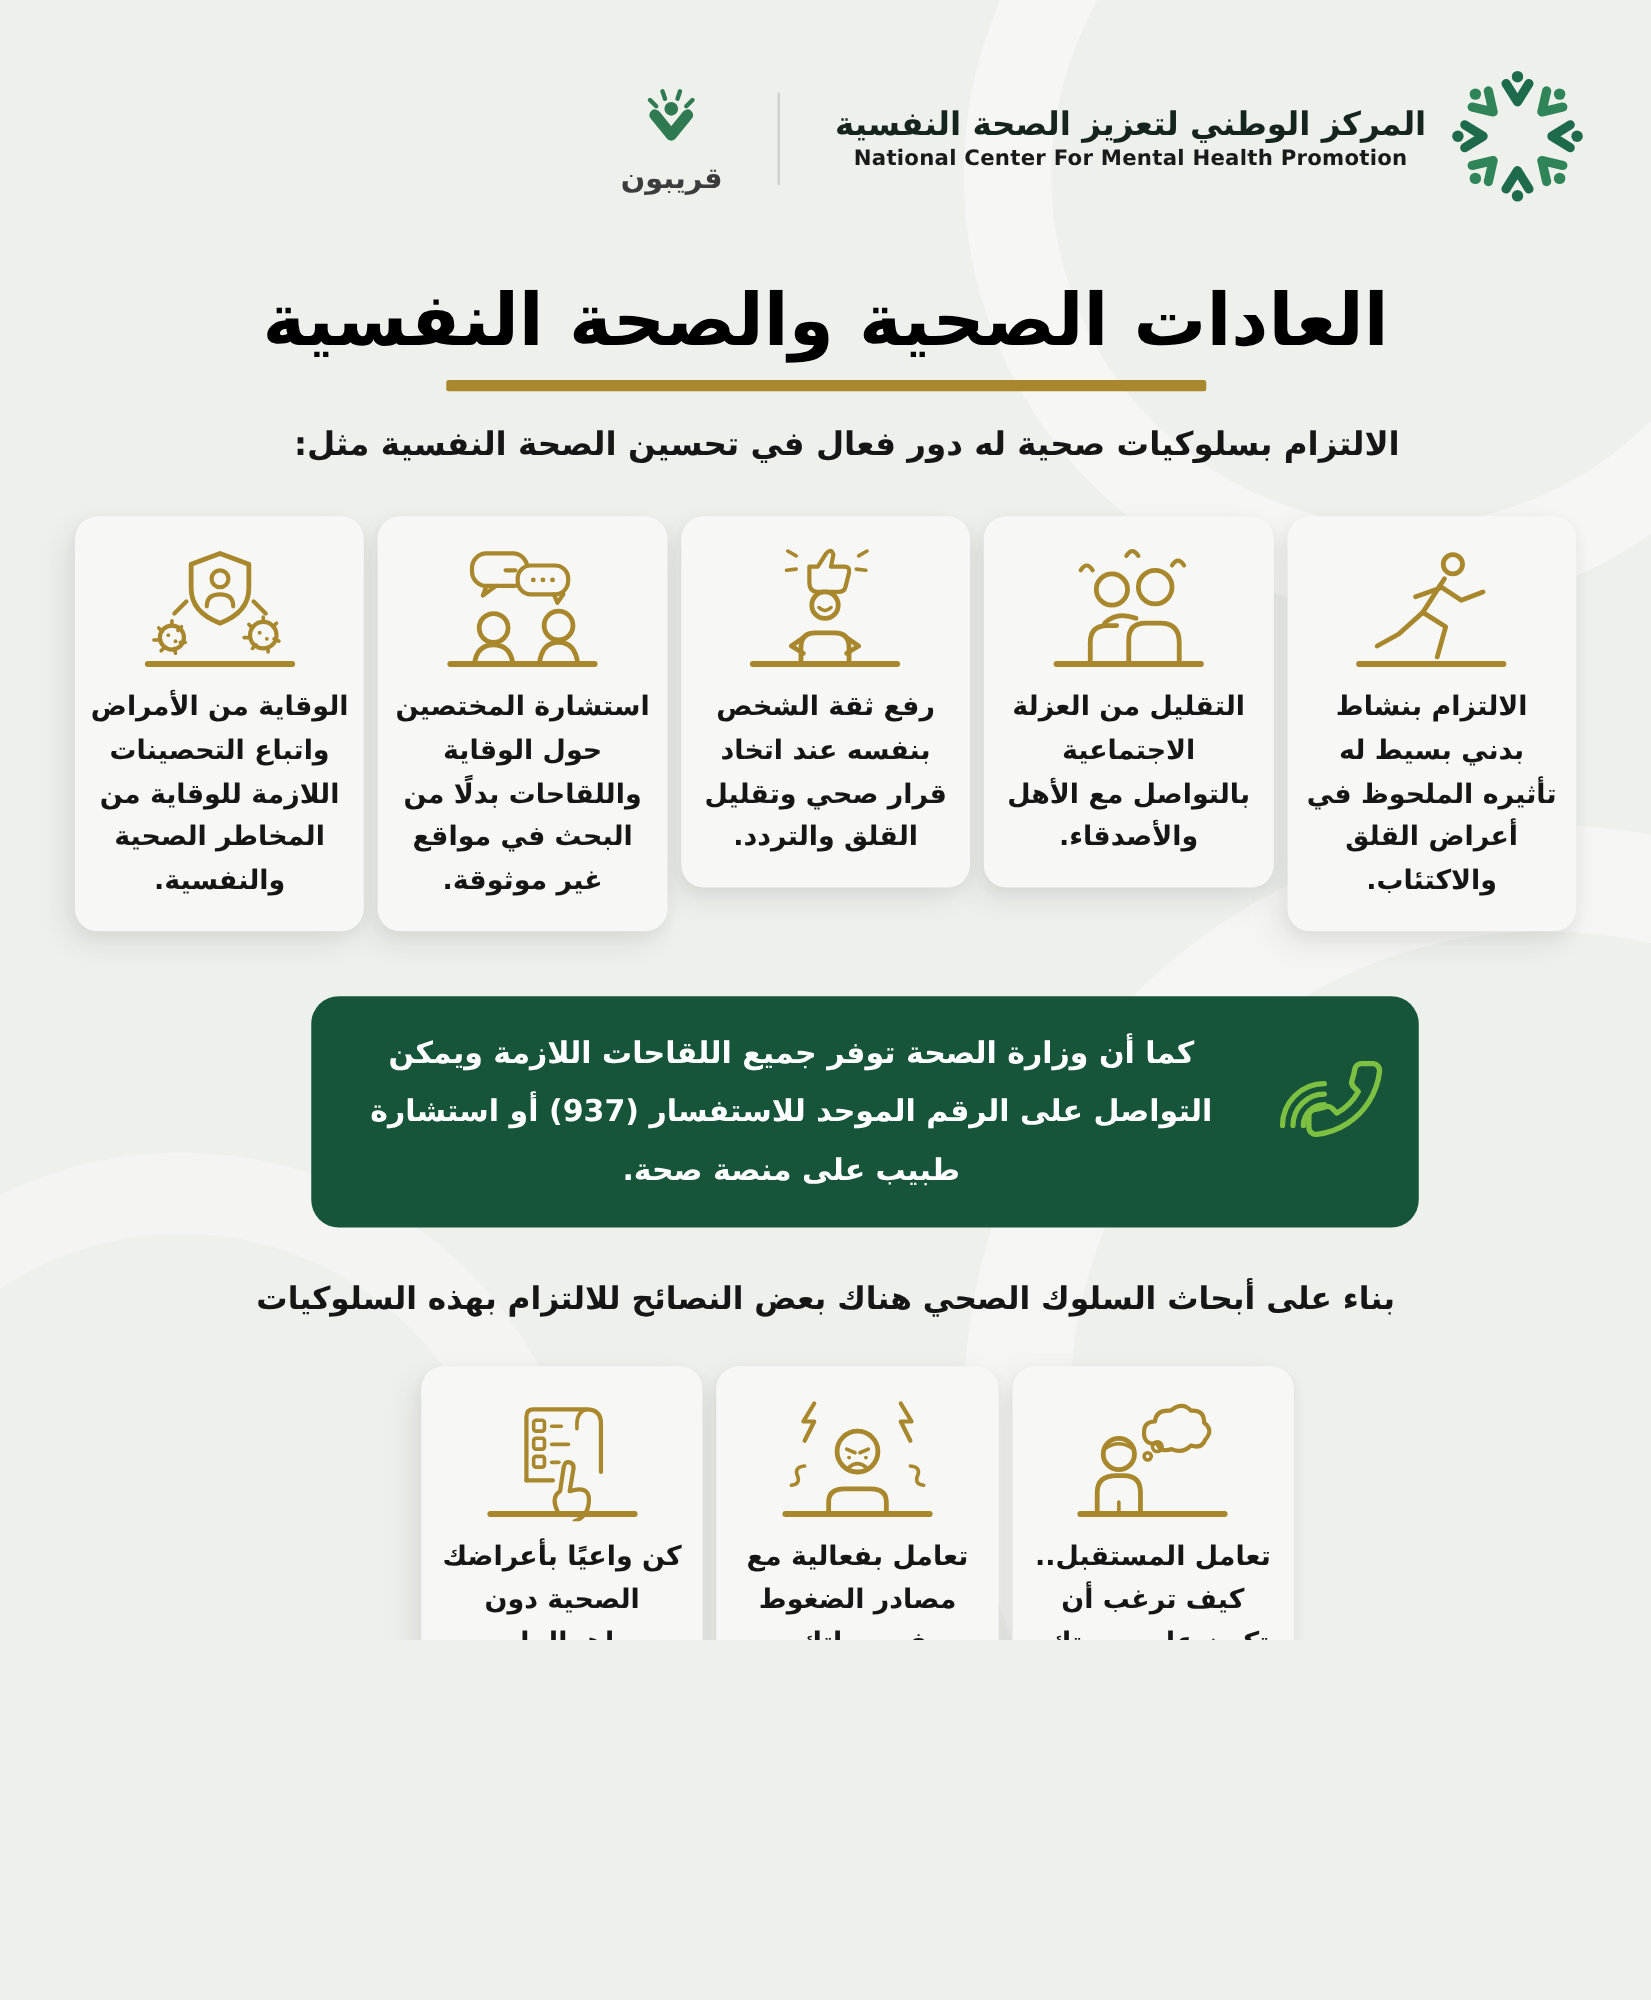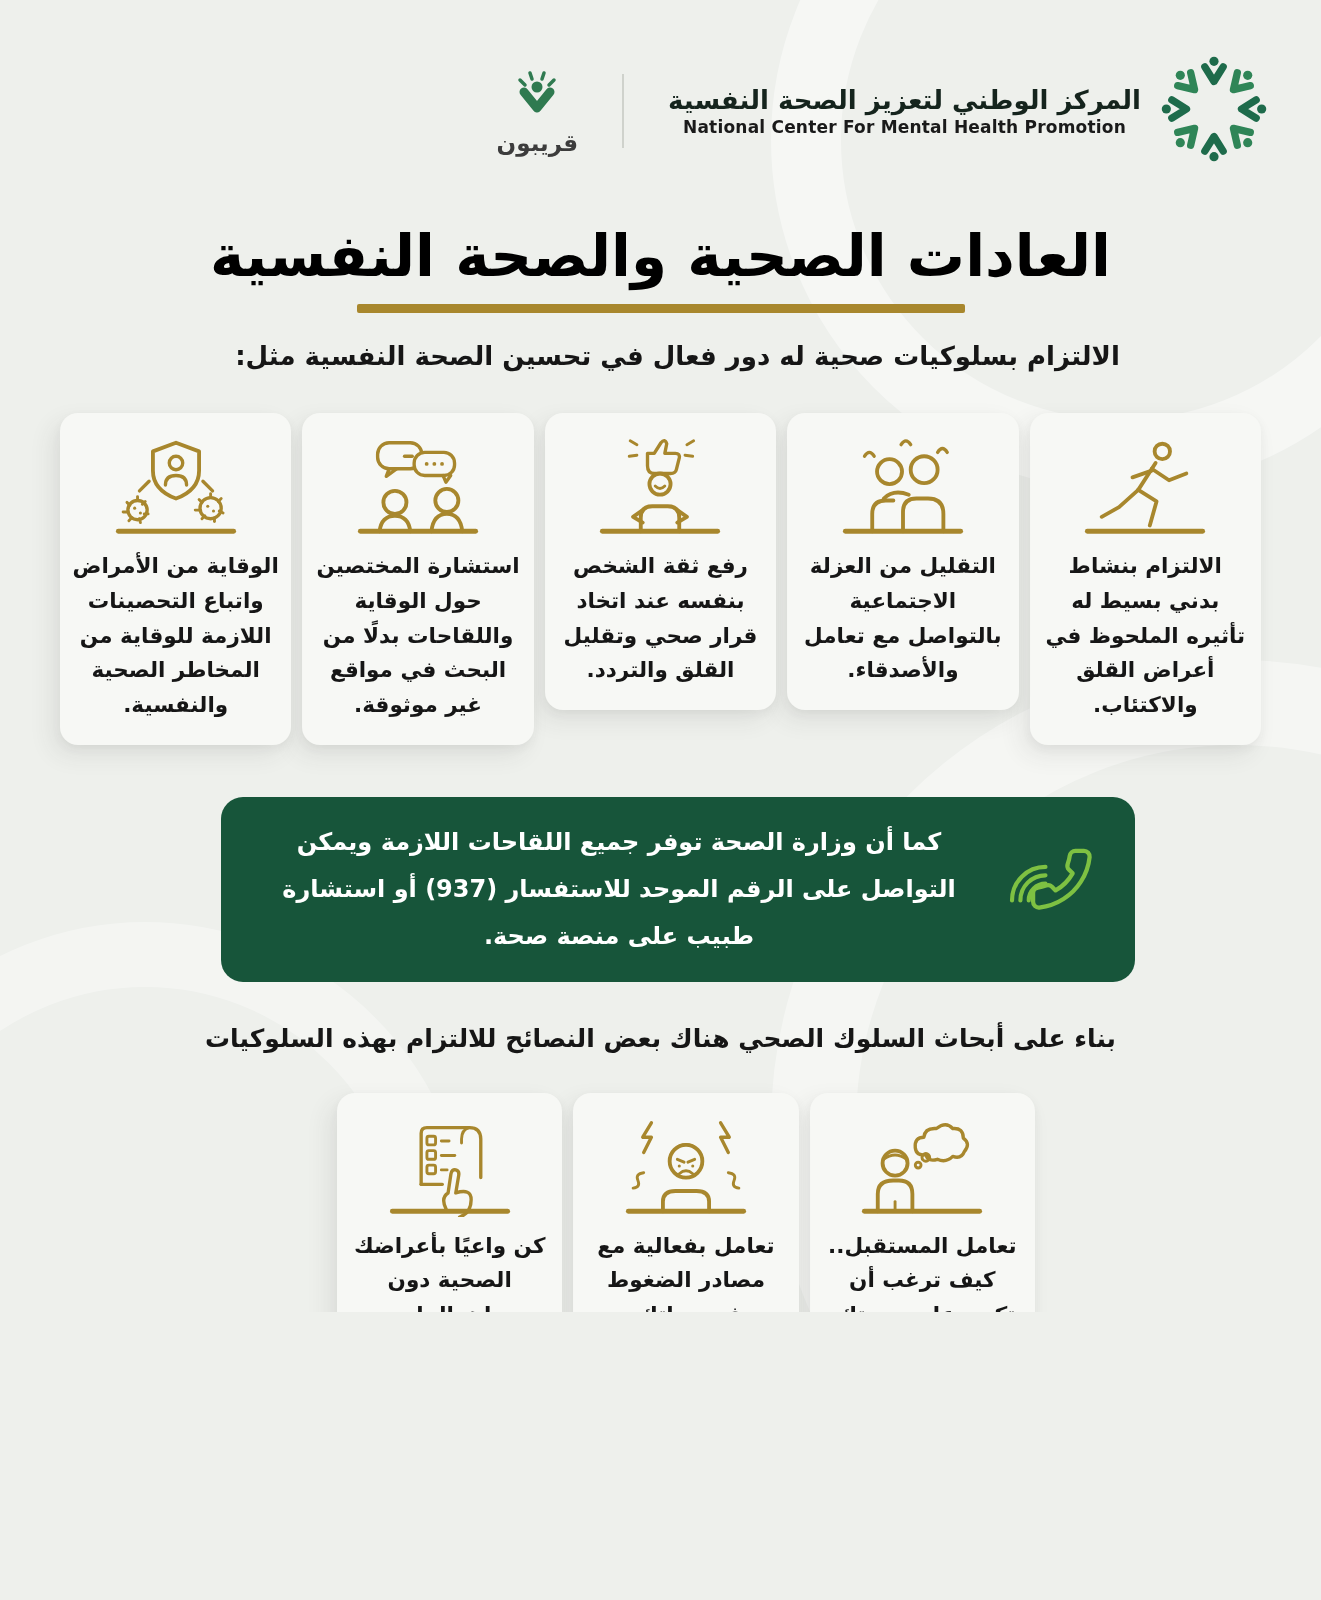--- a/index.html
+++ b/index.html
@@ -34,21 +34,21 @@
   
   .cards-row{display:flex;gap:11px;margin:42px 60px 0;align-items:flex-start;}
   .card{flex:1;background:#f7f8f5;border-radius:18px;
         box-shadow:-8px 10px 24px rgba(60,60,60,.09),0 4px 10px rgba(60,60,60,.05);
         padding:24px 12px 22px;text-align:center;}
   .card .icon-wrap{display:flex;justify-content:center;}
   .card .txt{margin-top:12px;font-size:21.5px;font-weight:700;color:#161616;line-height:1.62;}
 
   
   .banner{width:842px;margin:52px 186px 0 auto;background:#17553a;border-radius:22px;
-          display:flex;align-items:center;gap:26px;padding:22px 36px;box-sizing:content-box;}
+          display:flex;align-items:center;gap:26px;padding:22px 22px;box-sizing:content-box;}
   .banner .txt{flex:1;color:#ffffff;font-size:24px;font-weight:700;line-height:1.95;text-align:center;}
 
   .tips-intro{margin-top:42px;text-align:center;font-size:25px;font-weight:700;color:#161616;}
 
   .tips-row{display:flex;gap:11px;width:698px;margin:40px 286px 0 auto;align-items:flex-start;}
 
   
   .qr-box{position:absolute;top:1406px;right:50px;width:100px;height:100px;background:#ffffff;
           border:5px solid #2b6b4e;border-radius:16px;padding:5px;z-index:2;}
   .footer-line{position:absolute;top:1534px;left:458px;width:795px;height:5px;background:#17553a;border-radius:3px;z-index:2;}
@@ -160,21 +160,21 @@
               <path d="M68 8 q5 -8 10 0" stroke-width="3.5"></path>
               <path d="M106 16 q5 -8 10 0" stroke-width="3.5"></path>
             <circle cx="56" cy="36" r="13"></circle>
               <circle cx="92" cy="34" r="14"></circle>
             <path d="M38 98 V80 Q38 66 52 66 H60"></path>
             <path d="M70 98 V78 Q70 64 84 64 H96 Q112 64 112 80 V98"></path>
             <path d="M50 64 Q60 54 76 60"></path>
             <path d="M10 98 H130" stroke-width="5"></path>
           </svg>
         </div>
-        <div class="txt">التقليل من العزلة الاجتماعية بالتواصل مع تعامل والأصدقاء.</div>
+        <div class="txt">التقليل من العزلة الاجتماعية بالتواصل مع الأهل والأصدقاء.</div>
       </div>
 
       <div class="card">
         <div class="icon-wrap">
           <svg width="140" height="100" viewBox="0 0 140 104" fill="none" stroke="#a8872d" stroke-width="4" stroke-linecap="round" stroke-linejoin="round">
             <path d="M57 30 V17 h7 l7 -11 q4 -5 6 1 l-2 10 h11 q5 0 4 5 l-3 12 q-1 4 -6 4 h-17 q-7 0 -7 -8 z" stroke-width="3.5"></path>
             <path d="M46 8 l-7 -4" stroke-width="3"></path>
               <path d="M46 19 l-8 1" stroke-width="3"></path>
             <path d="M98 8 l7 -4" stroke-width="3"></path>
               <path d="M96 19 l8 1" stroke-width="3"></path>

